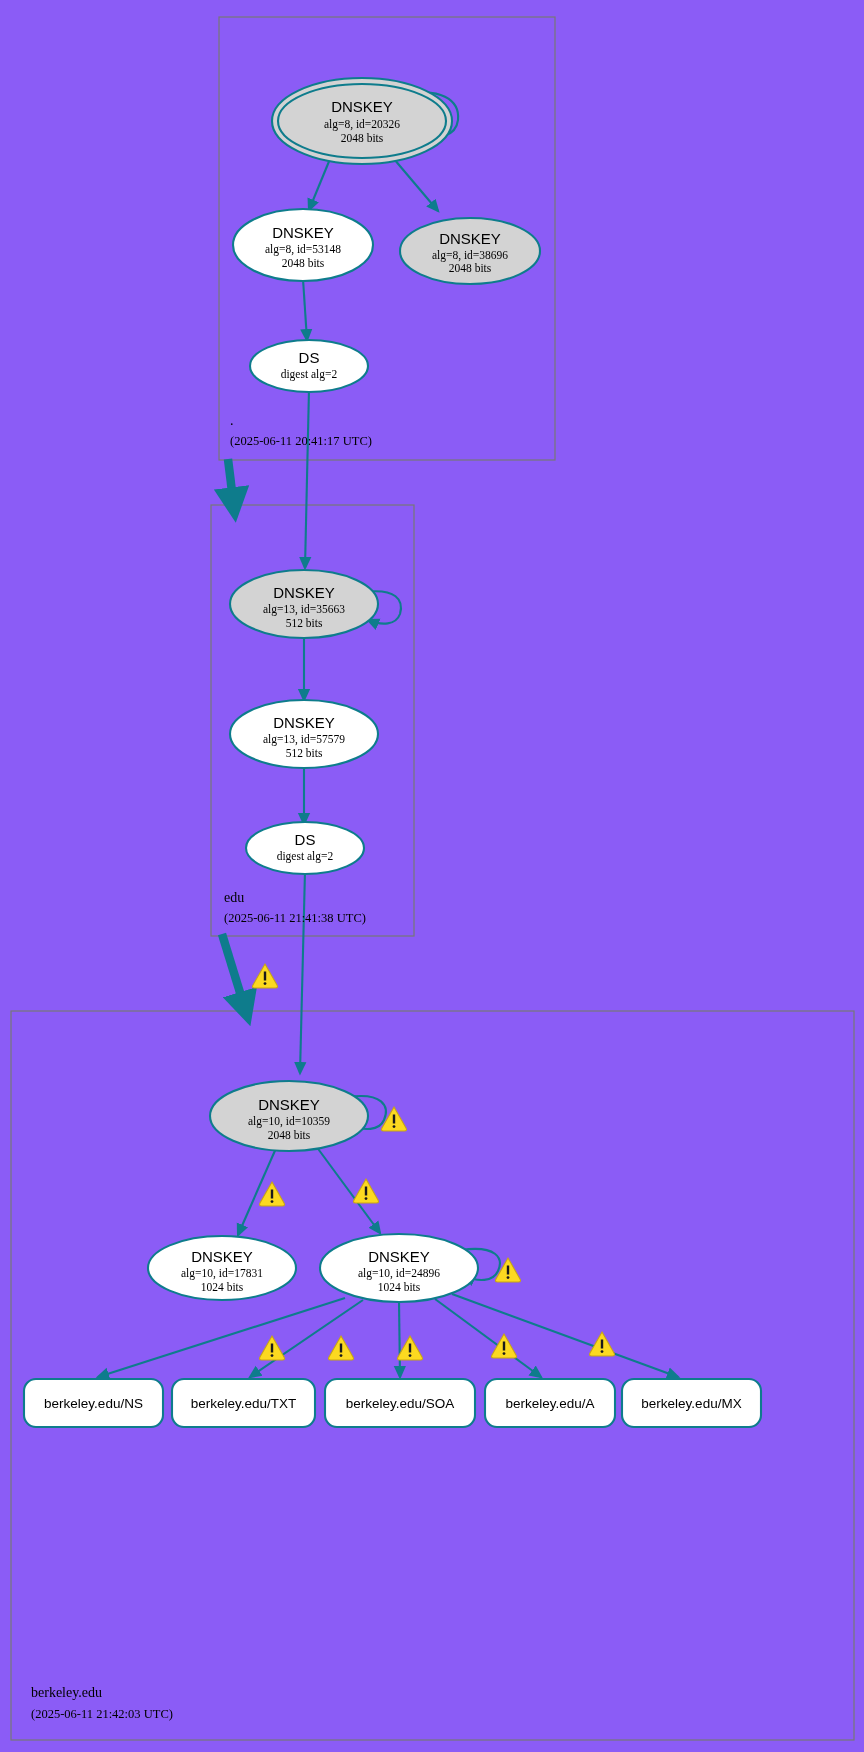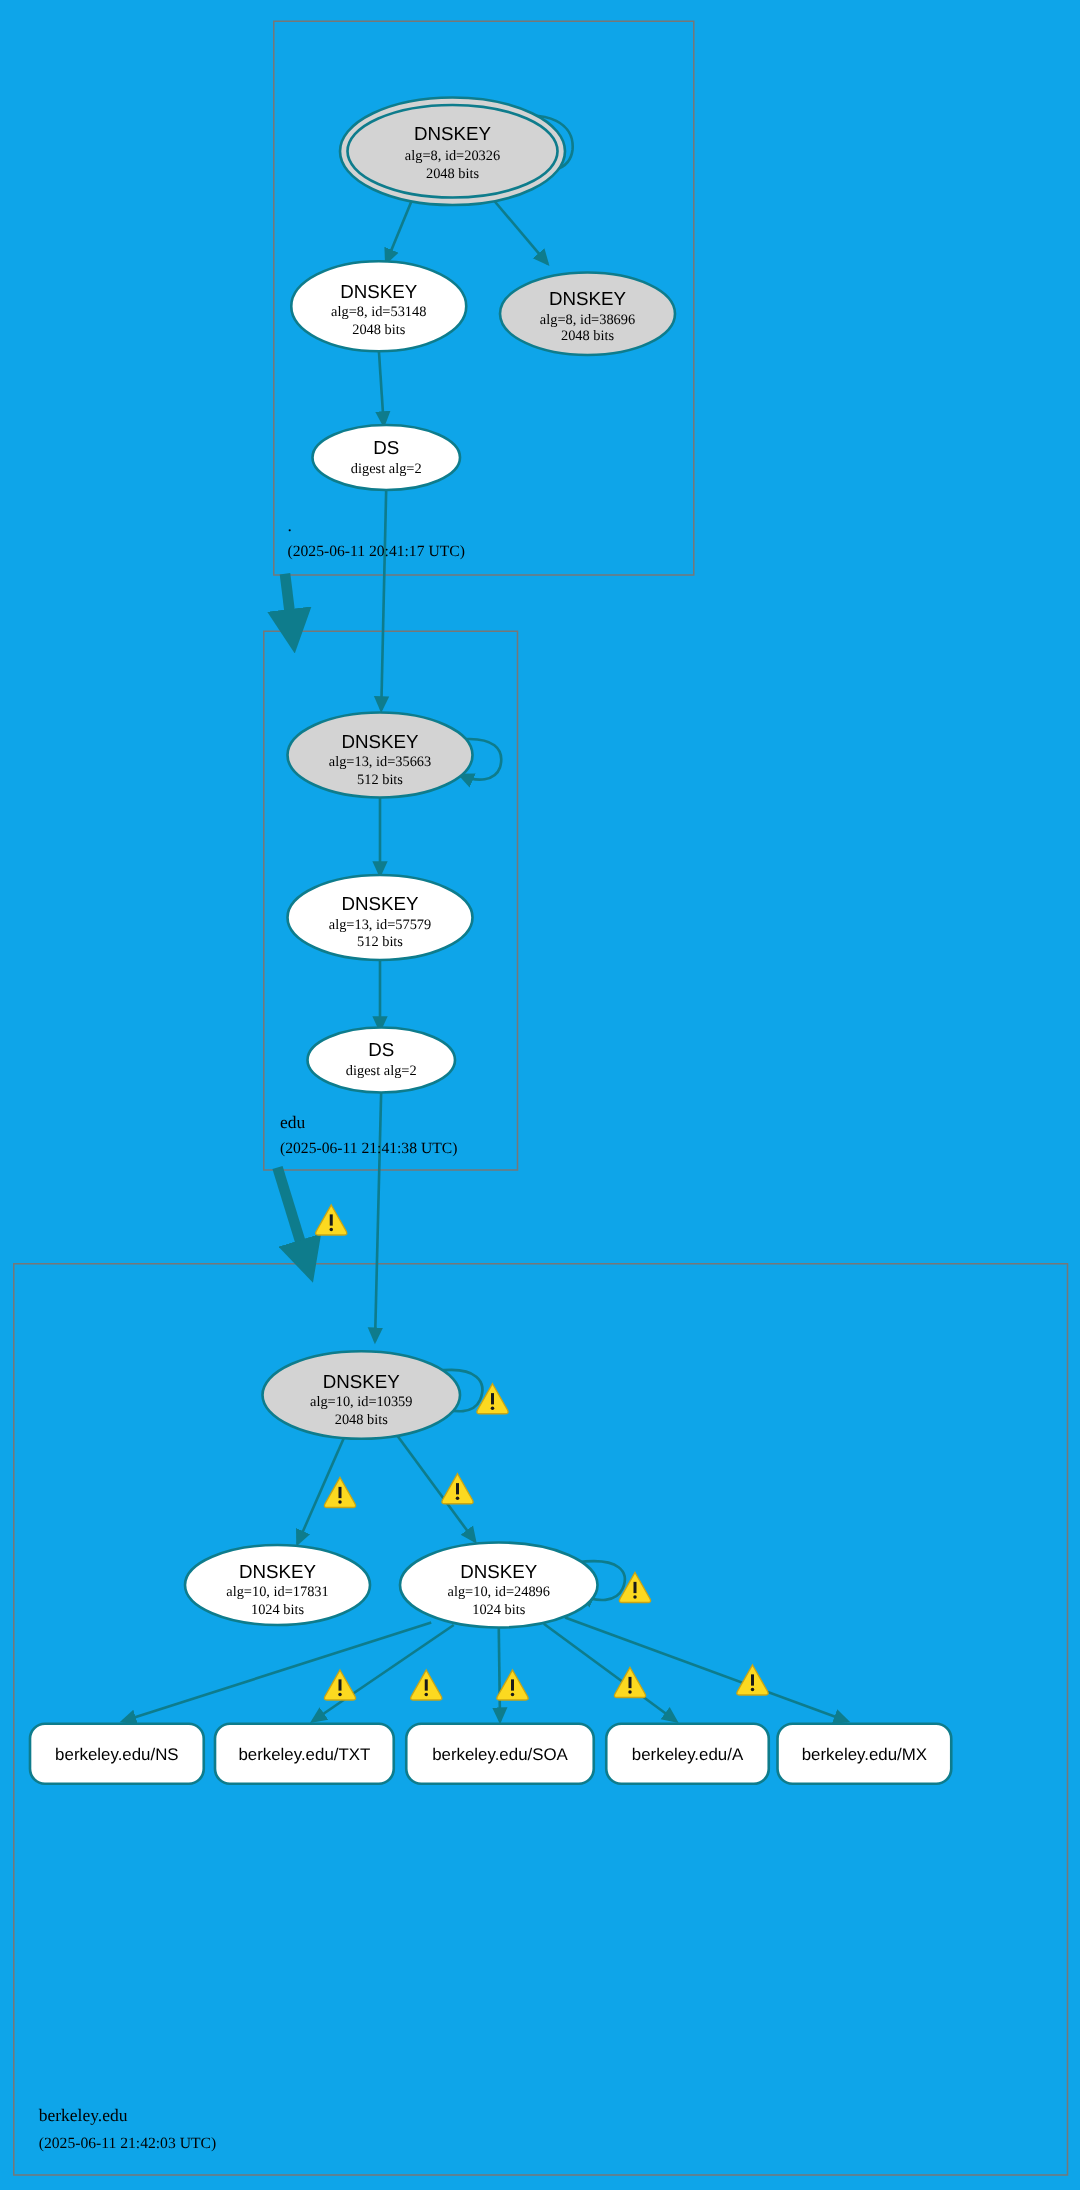--- a/index.html
+++ b/index.html
@@ -9,21 +9,21 @@
     background: #ffffff;
   }
   body {
     font-family: "Liberation Sans", sans-serif;
   }
   #stage {
     position: relative;
     width: 864px;
     height: 1752px;
     overflow: hidden;
-    background: #0ea5e9;
+    background: #8b5cf6;
   }
   #stage svg.layer {
     position: absolute;
     left: 0;
     top: 0;
     width: 864px;
     height: 1752px;
   }
   .zone-rect {
     fill: none;

